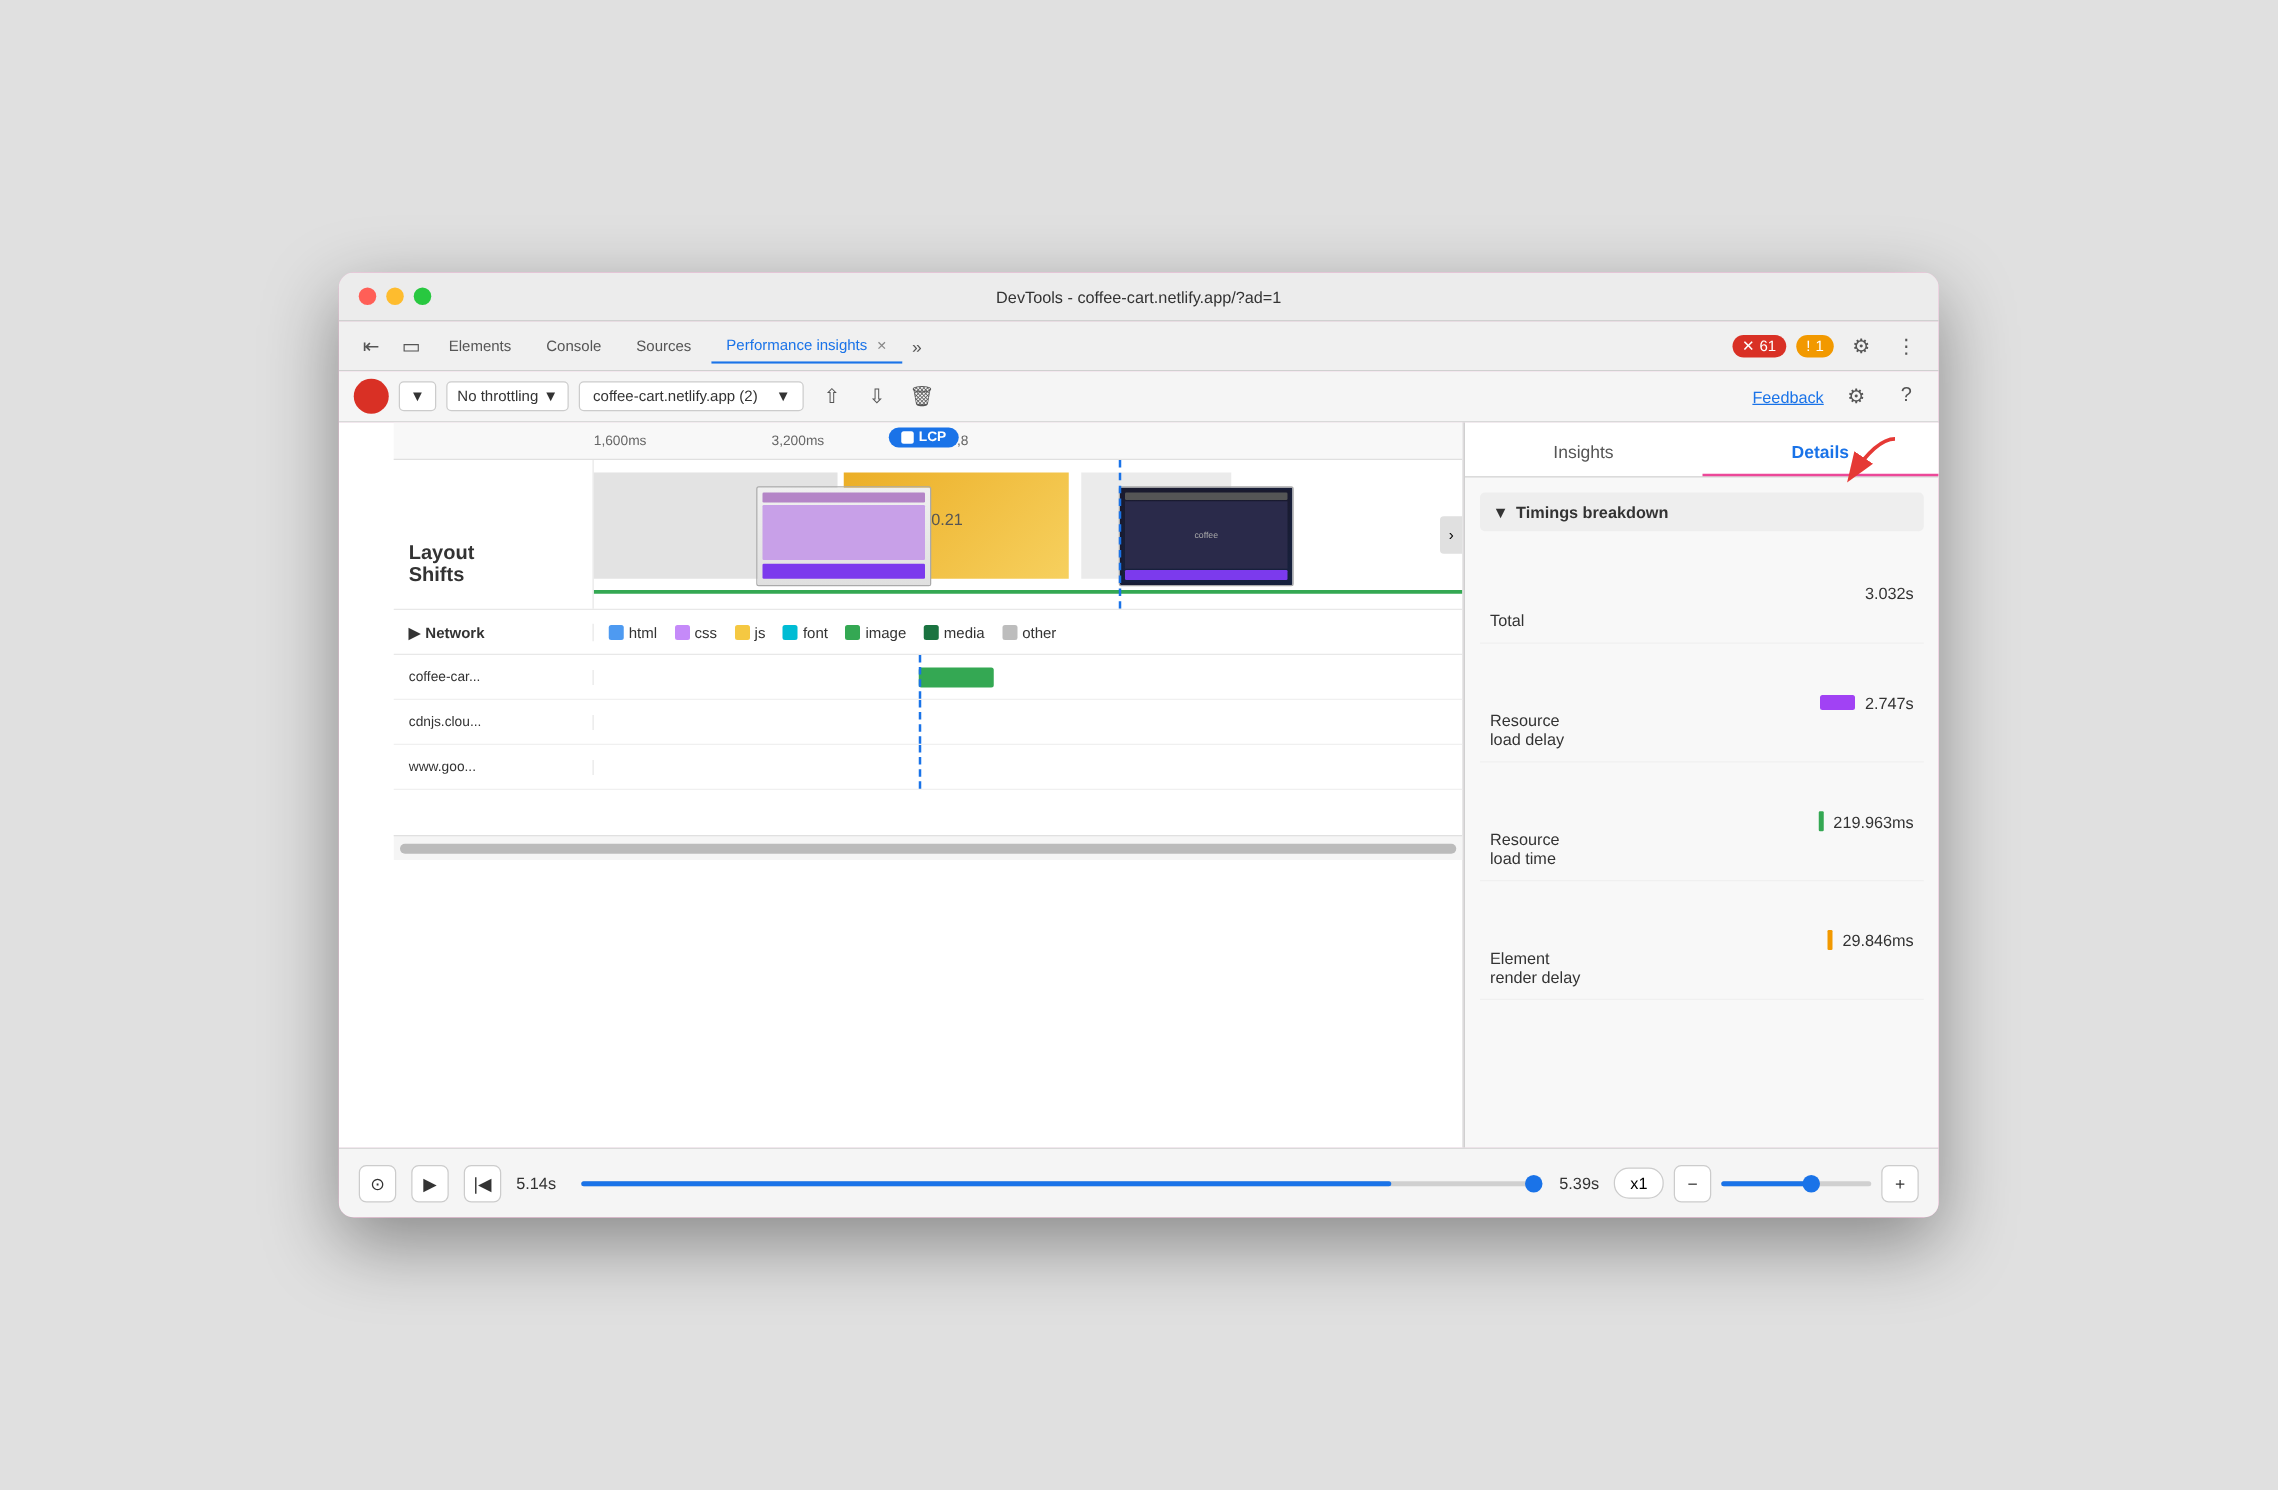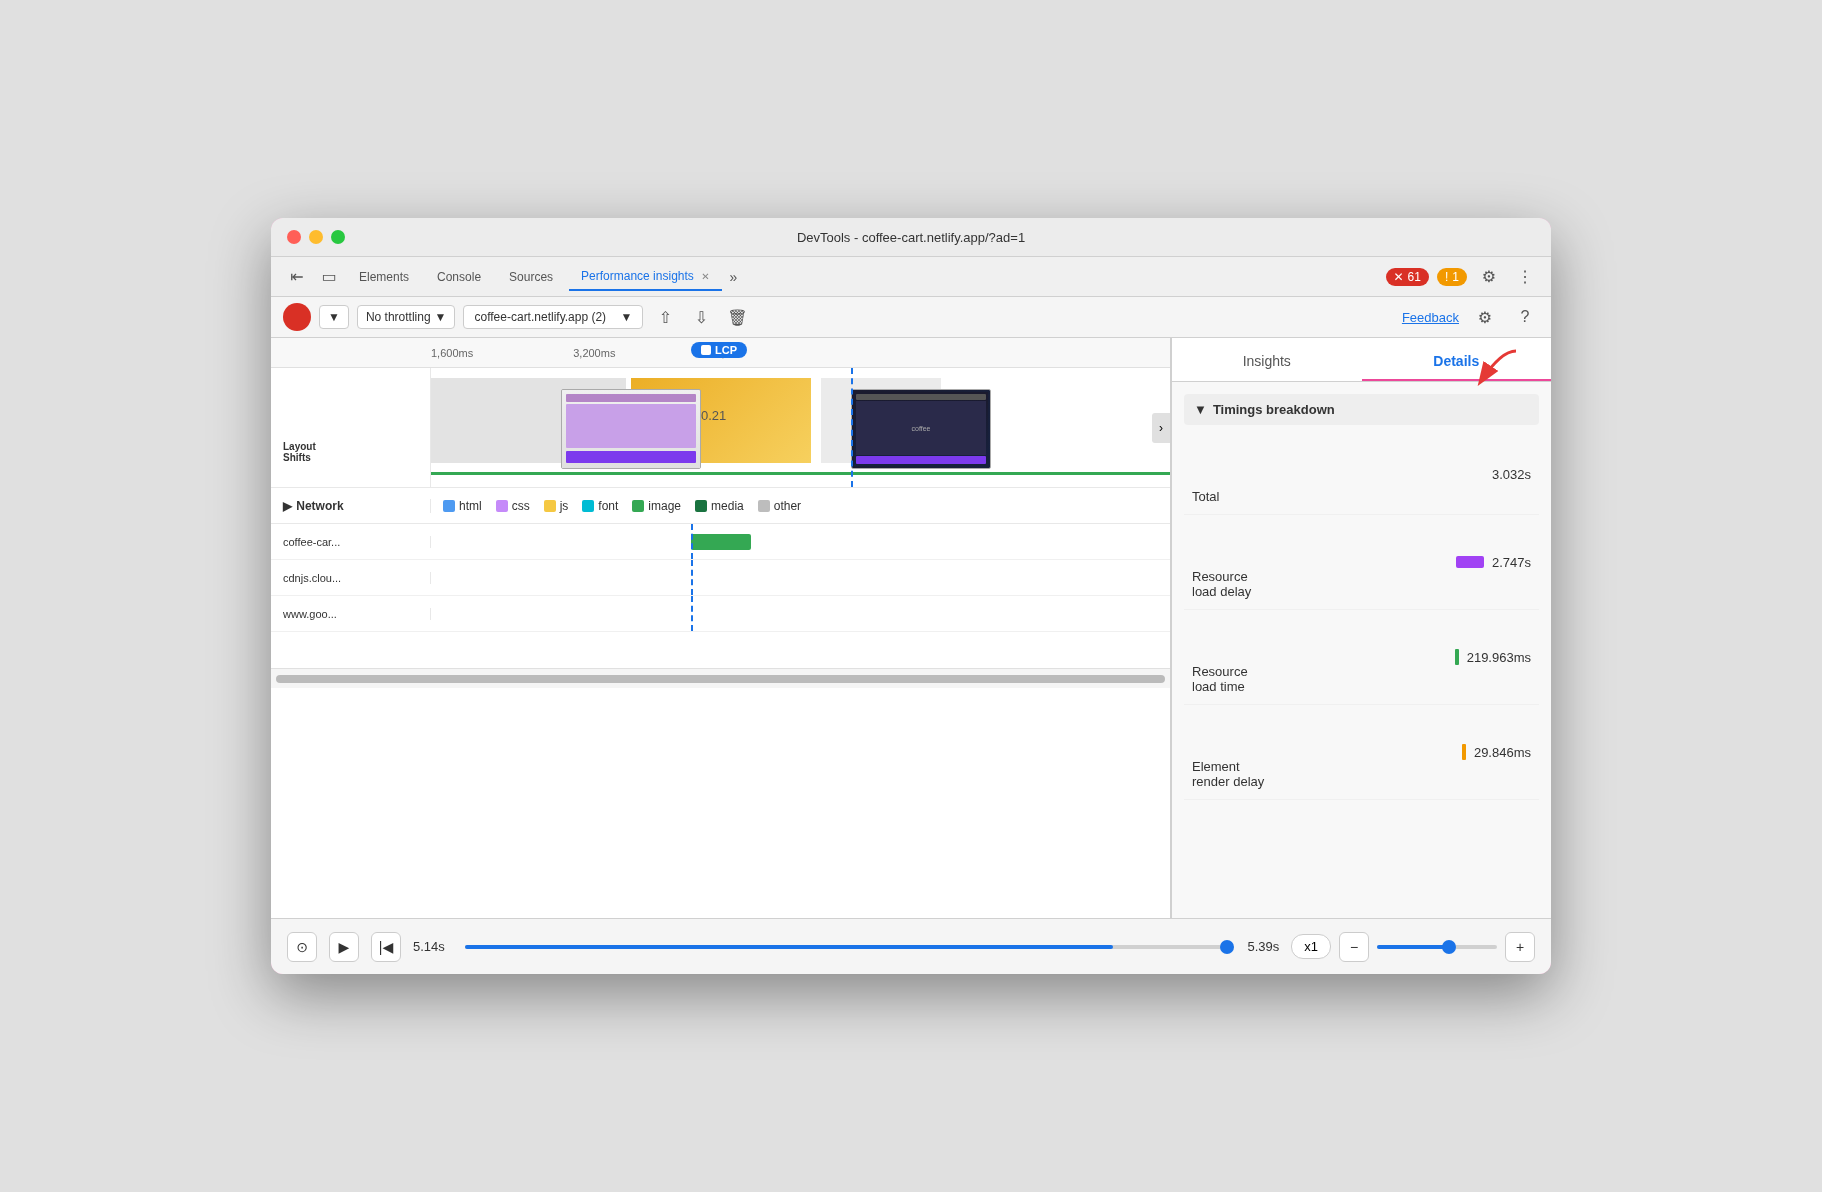--- a/index.html
+++ b/index.html
@@ -121,37 +121,38 @@
       height: 580px;
     }
     
     .timeline-panel {
       flex: 1;
       overflow: hidden;
       border-right: 1px solid #d0d0d0;
       display: flex;
       flex-direction: column;
       background: white;
+      padding-left: 44px;
     }
     
     .time-ruler {
       height: 30px;
       background: #f8f8f8;
       border-bottom: 1px solid #e0e0e0;
       display: flex;
       align-items: center;
       padding: 0 0 0 160px;
       font-size: 11px;
       color: #666;
       gap: 100px;
       position: relative;
     }
     .lcp-marker {
       position: absolute;
-      left: 420px;
+      left: 396px;
       top: 0; bottom: 0;
       display: flex; flex-direction: column; align-items: center;
       z-index: 10;
     }
     .lcp-badge {
       background: #1a73e8; color: white;
       border-radius: 12px; padding: 2px 10px;
       font-size: 11px; font-weight: 600;
       display: flex; align-items: center; gap: 4px;
       margin-top: 4px;
@@ -524,21 +525,21 @@
         <div class="lcp-marker">
           <div class="lcp-badge">
             <span style="width:10px;height:10px;background:white;border-radius:2px;display:inline-block;"></span>
             <span>LCP</span>
           </div>
         </div>
       </div>
 
       <div class="section-row">
         <div class="section-label">
-          <span style="font-size:10px;font-weight:700;margin-top:48px;">Layout<br>Shifts</span>
+          <span style="font-size:16px;font-weight:700;margin-top:48px;">Layout<br>Shifts</span>
         </div>
         <div class="section-content">
           <div class="flame-area">
             <div class="dashed-vline"></div>
             <div class="gray-block-left"></div>
             <div class="orange-block"></div>
             <div class="gray-block-right"></div>
             <div class="value-label">0.21</div>
             <div class="green-line"></div>
 

